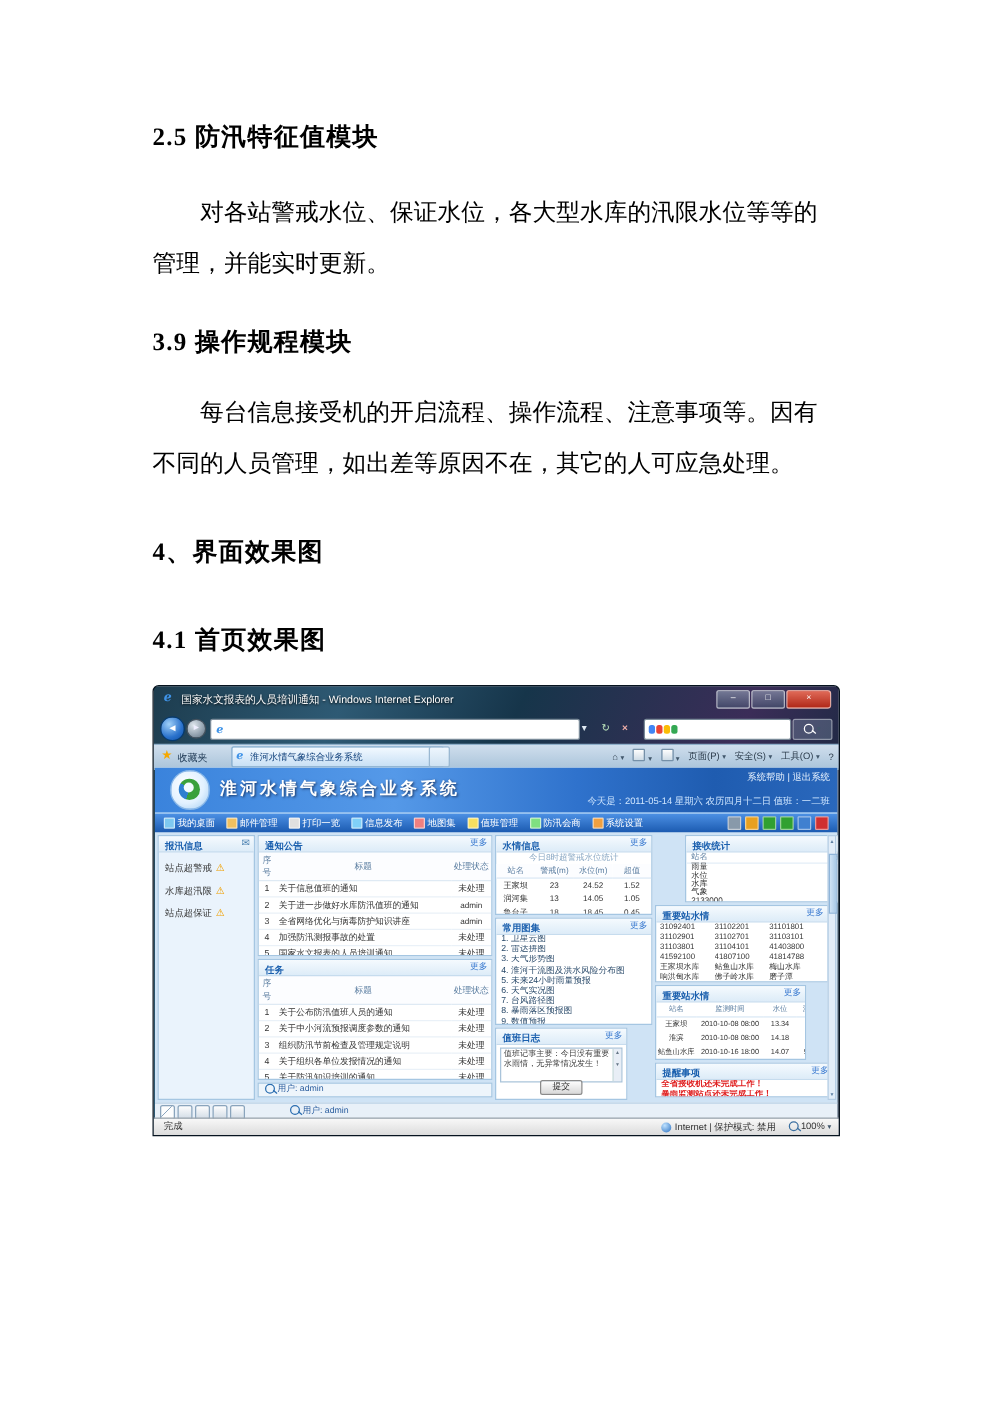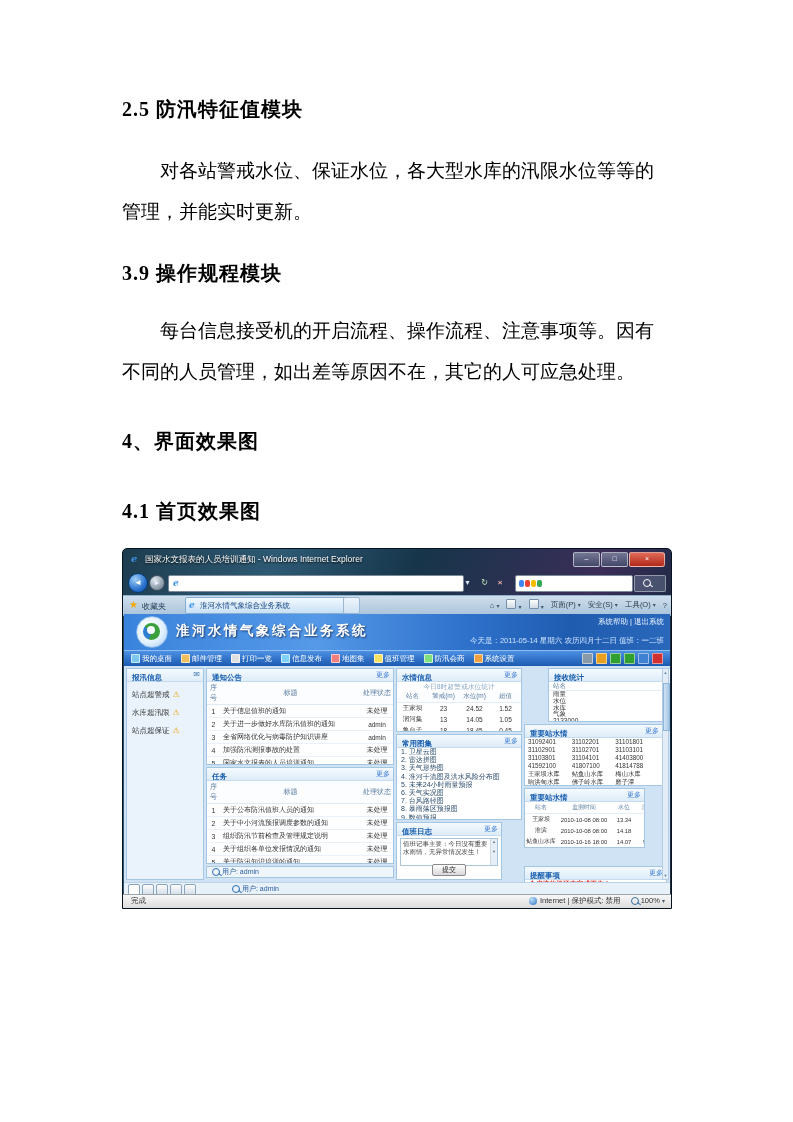--- a/index.html
+++ b/index.html
@@ -116,21 +116,21 @@
   .logtext{position:absolute;left:2px;top:1px;right:7px;font-size:6.5px;color:#444;line-height:8px}
   .logscroll{position:absolute;right:0;top:0;bottom:0;width:6px;background:#e8eef6;border-left:1px solid #cdd;
         font-size:4px;color:#678;text-align:center;line-height:5px}
   .btnrow{position:absolute;left:0;right:0;bottom:3px;text-align:center}
   .cbtn{display:inline-block;width:32px;height:10px;background:linear-gradient(#fefefe,#d8d8d8);
         border:1px solid #8a8a8a;border-radius:2px;font-size:7px;line-height:9px;color:#222}
   
   .col-r1{left:424px;top:2px;width:155px;height:54px}
   .col-r2{left:400px;top:58px;width:139px;height:62px}
   .col-r3{left:400px;top:122px;width:121px;height:60px}
-  .col-r4{left:400px;top:200px;width:143px;height:28px}
+  .col-r4{left:400px;top:184px;width:143px;height:28px}
   .rv-row{display:flex;font-size:6.5px;color:#333;height:6.8px;line-height:6.8px;padding:0 4px}
   .rv-name{flex:1;text-align:left}.rv-val{width:44px;text-align:right;padding-right:12px}
   .rv-head{color:#5a7da0;border-bottom:1px solid #e4eef7;height:8px;line-height:8px}
   .code-row{display:flex;font-size:6.3px;color:#333;height:8px;line-height:8px;padding:0 3px}
   .code-row span{flex:1;text-align:left;white-space:nowrap;overflow:hidden}
   table.st{width:100%;border-collapse:collapse;table-layout:fixed;font-size:5.9px}
   table.st th{height:7px;color:#5a7da0;font-weight:normal;border-bottom:1px solid #e4eef7;overflow:hidden}
   table.st td{height:6.7px;color:#333;white-space:nowrap;overflow:hidden;text-align:center}
   .alert-line{font-size:6.8px;font-weight:bold;color:#e02020;padding-left:4px;line-height:7.8px;white-space:nowrap;overflow:hidden}
   .vscroll{position:absolute;right:1px;top:2px;width:7px;height:212px;background:#e2edf8;border:1px solid #b5cde4;box-sizing:border-box}

